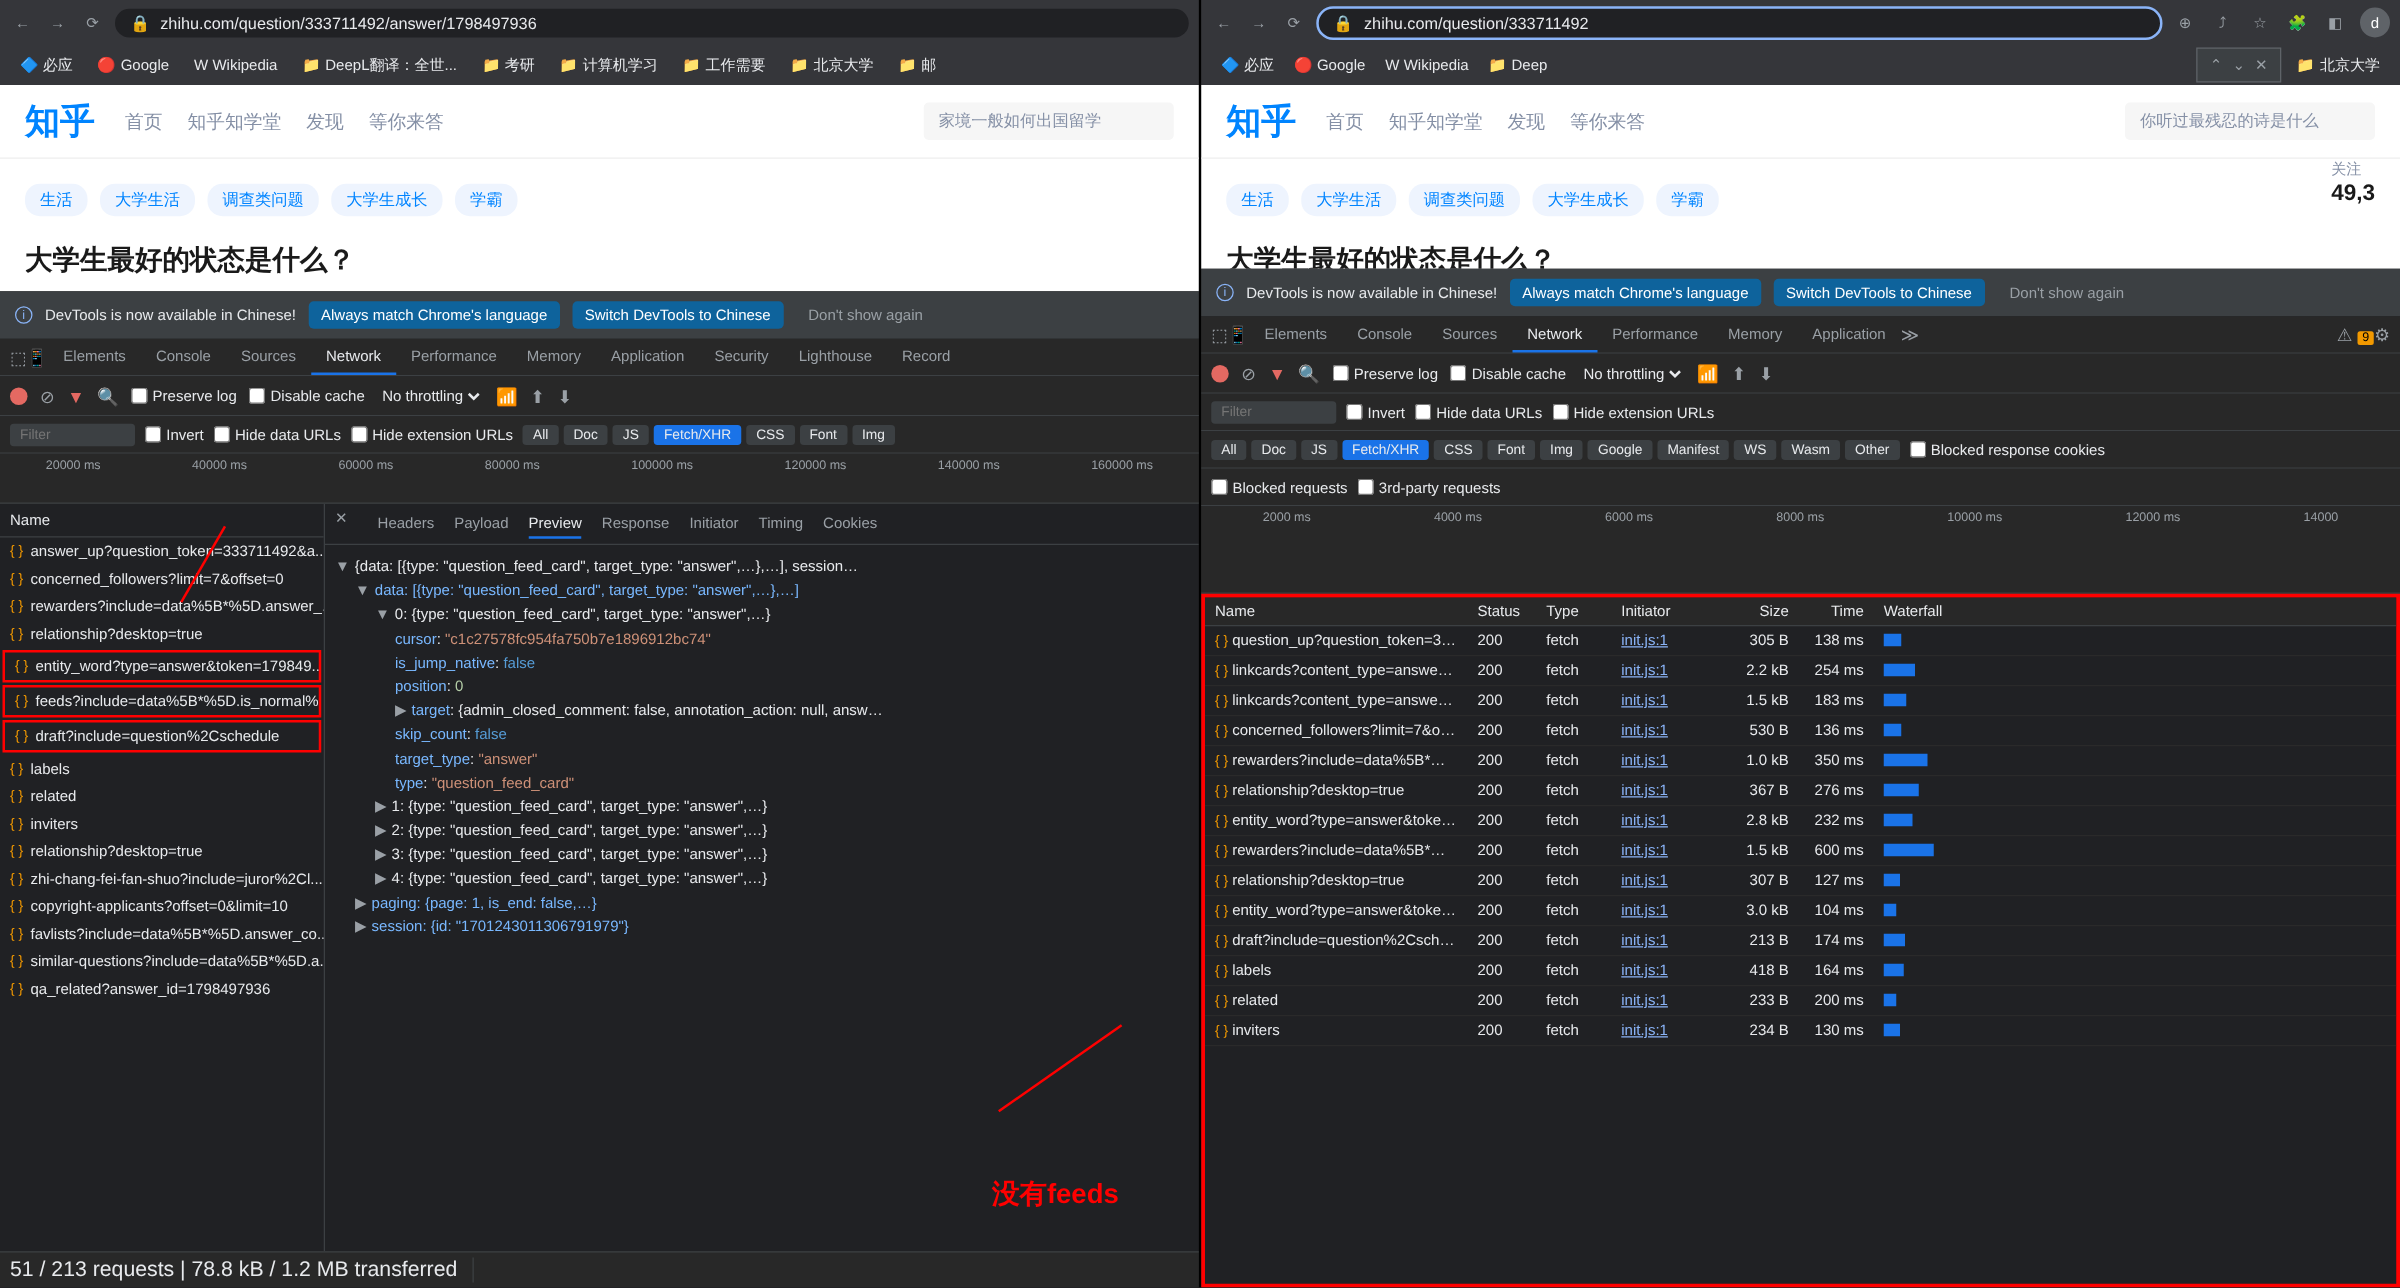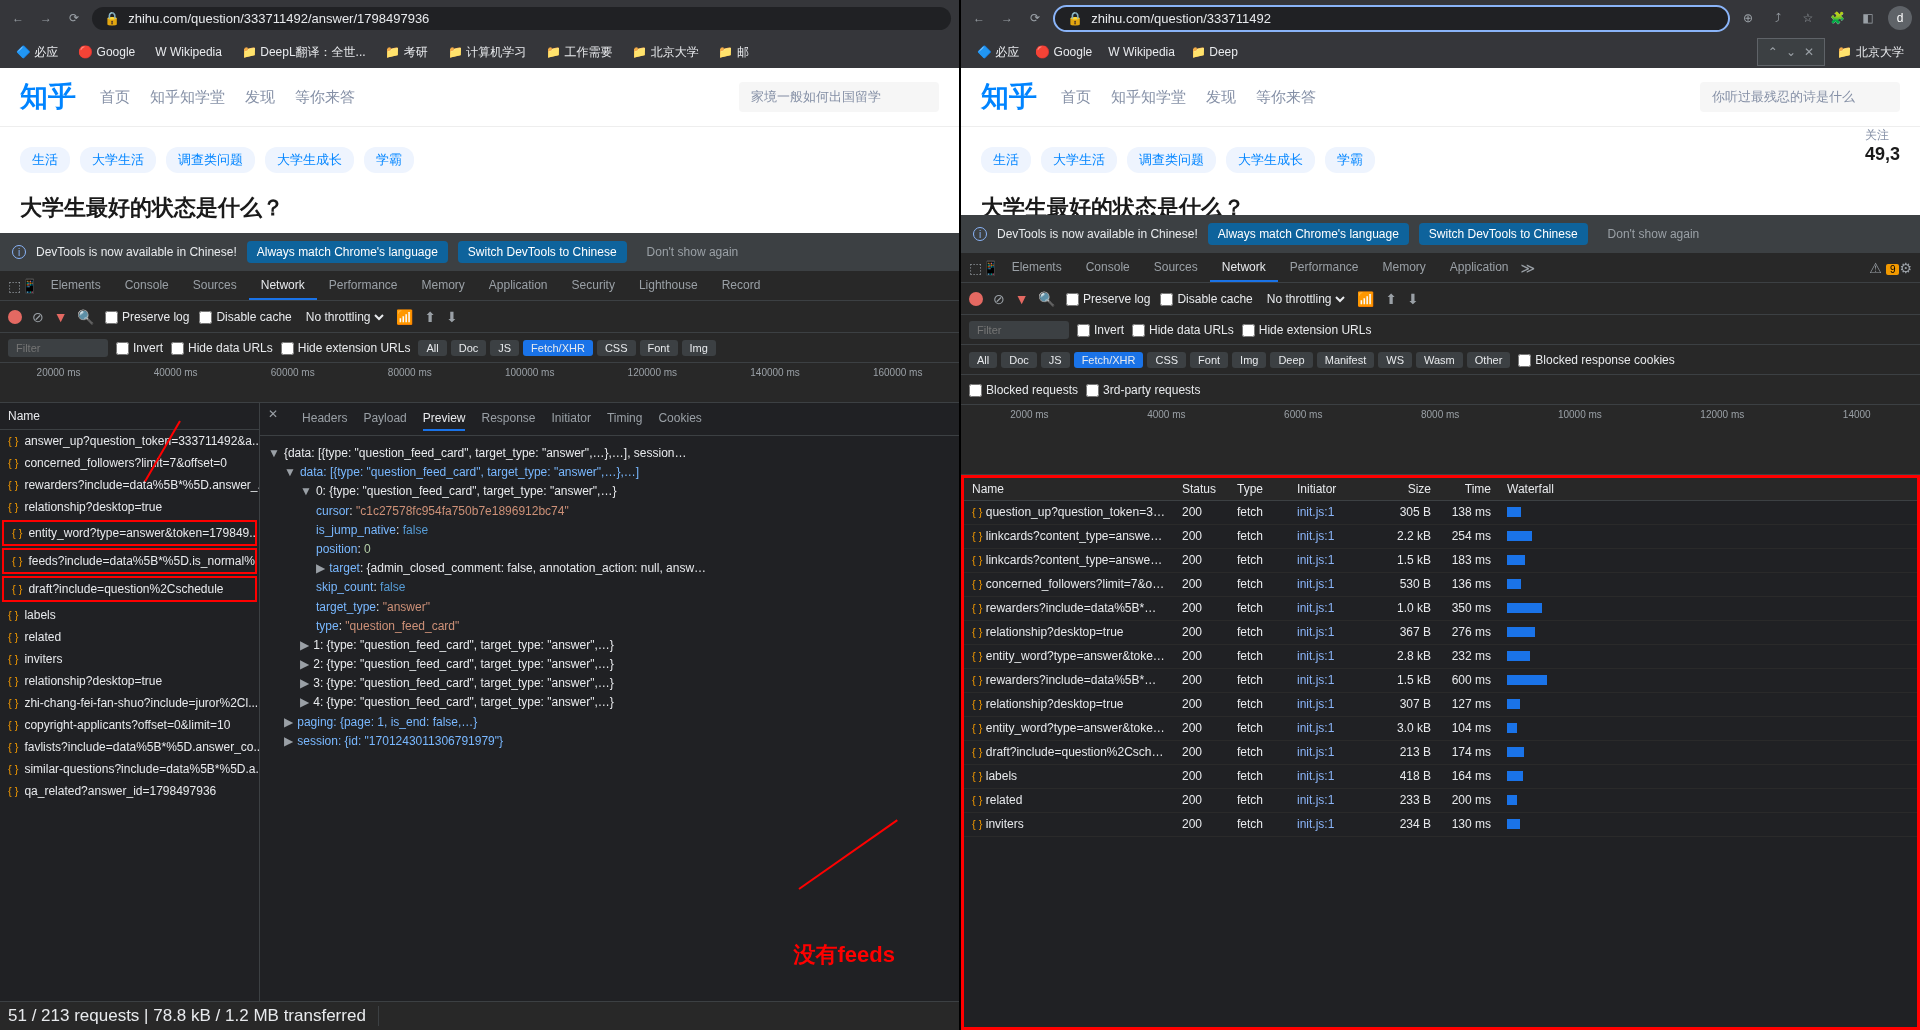--- a/index.html
+++ b/index.html
@@ -28,21 +28,21 @@
 .banner-btn{padding:4px 10px;border-radius:4px;cursor:pointer;font-size:12px}
 .banner-btn.primary{background:#0e639c;color:#fff}
 .banner-btn.secondary{color:#9aa0a6}
 .devtools-tabs{background:#282828;display:flex;align-items:center;padding:0 8px;height:30px;border-bottom:1px solid #3c4043}
 .dt-tab{padding:6px 12px;color:#9aa0a6;cursor:pointer;font-size:12px}
 .dt-tab.active{color:#e8eaed;border-bottom:2px solid #1a73e8}
 .dt-toolbar{background:#282828;display:flex;align-items:center;padding:4px 8px;gap:10px;height:32px;border-bottom:1px solid #3c4043}
 .record-btn{width:14px;height:14px;background:#e46962;border-radius:50%;cursor:pointer}
 .tb-icon{color:#9aa0a6;cursor:pointer;font-size:14px}
 .filter-icon{color:#e46962}
-.checkbox-label{display:flex;align-items:flex-end;gap:4px;color:#e8eaed;font-size:12px}
+.checkbox-label{display:flex;align-items:flex-start;gap:4px;color:#e8eaed;font-size:12px}
 .filter-bar{background:#282828;display:flex;align-items:center;padding:4px 8px;gap:8px;height:30px;border-bottom:1px solid #3c4043;flex-wrap:wrap}
 .filter-input{background:#3c4043;border:none;color:#e8eaed;padding:3px 8px;border-radius:3px;font-size:11px;width:100px}
 .filter-chip{padding:2px 8px;background:#3c4043;border-radius:3px;color:#e8eaed;font-size:11px;cursor:pointer}
 .filter-chip.active{background:#1a73e8}
 .timeline{background:#282828;height:40px;position:relative;border-bottom:1px solid #3c4043}
 .timeline-labels{display:flex;justify-content:space-around;color:#9aa0a6;font-size:10px;padding-top:4px}
 .content-split{display:flex;flex:1;overflow:hidden}
 .request-list{width:260px;background:#202124;border-right:1px solid #3c4043;overflow-y:auto}
 .list-header{padding:6px 8px;border-bottom:1px solid #3c4043;color:#e8eaed;font-size:12px}
 .request-row{display:flex;align-items:center;padding:4px 8px;gap:6px;color:#e8eaed;font-size:12px;cursor:pointer;white-space:nowrap;overflow:hidden;text-overflow:ellipsis}
@@ -67,21 +67,21 @@
 .table-header{display:flex;background:#282828;border-bottom:1px solid #3c4043;position:sticky;top:0}
 .th,.td{padding:4px 8px;font-size:12px;overflow:hidden;text-overflow:ellipsis;white-space:nowrap}
 .col-name{width:210px}
 .col-status{width:55px}
 .col-type{width:60px}
 .col-init{width:90px}
 .col-size{width:60px;text-align:right}
 .col-time{width:60px;text-align:right}
 .col-wf{flex:1}
 .table-row{display:flex;border-bottom:1px solid #2a2a2a;cursor:pointer}
-.initiator-link{color:#8ab4f8;}
+.initiator-link{color:#8ab4f8;text-decoration:underline}
 .wf-bar{height:10px;background:#1a73e8;display:inline-block;margin-top:2px}
 .search-overlay{position:absolute;top:40px;right:120px;background:#3c4043;padding:6px 10px;display:flex;gap:8px;align-items:center;border:1px solid #5f6368}
 .overlay-btn{color:#9aa0a6;cursor:pointer}
 .browser-icons{display:flex;gap:10px;align-items:center}
 .avatar{width:24px;height:24px;border-radius:50%;background:#5f6368;display:flex;align-items:center;justify-content:center;color:#fff;font-size:12px}
 .tb-select{background:transparent;border:none;color:#e8eaed;font-size:12px}
 .red-arrow-diag{position:absolute;width:100px;height:2px;background:red;transform-origin:left center}
 .warn-badge{background:#f29900;color:#000;padding:0 4px;border-radius:2px;font-size:10px;margin-left:4px}
 .right-stats{color:#e8eaed}
 .right-stats .dom{color:#1a73e8}
@@ -447,21 +447,21 @@
   </div>
   <div class="filter-bar">
     <span id="right-chips" style="display:flex;gap:4px;flex-wrap:wrap">
           <span class="filter-chip ">All</span>
           <span class="filter-chip ">Doc</span>
           <span class="filter-chip ">JS</span>
           <span class="filter-chip active">Fetch/XHR</span>
           <span class="filter-chip ">CSS</span>
           <span class="filter-chip ">Font</span>
           <span class="filter-chip ">Img</span>
-          <span class="filter-chip ">Deep</span>
+          <span class="filter-chip ">Google</span>
           <span class="filter-chip ">Manifest</span>
           <span class="filter-chip ">WS</span>
           <span class="filter-chip ">Wasm</span>
           <span class="filter-chip ">Other</span>
         </span>
     <label class="checkbox-label">
           <input type="checkbox" style="">
           <span>Blocked response cookies</span>
         </label>
   </div>

